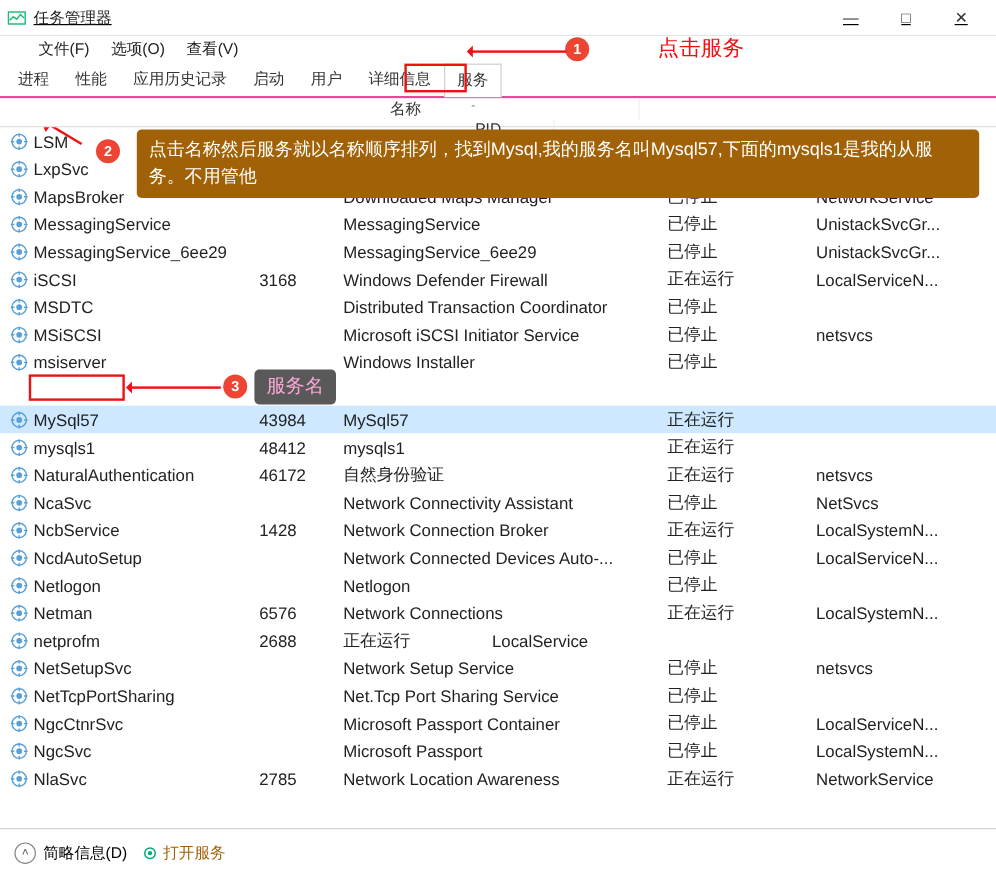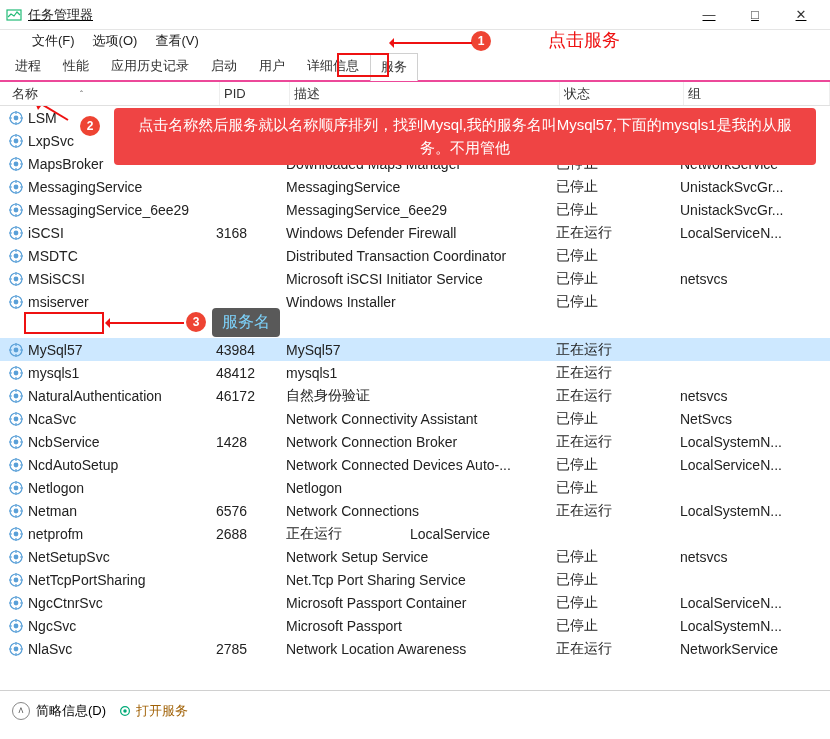--- a/index.html
+++ b/index.html
@@ -65,22 +65,23 @@
     text-align: right;
   }
   .headers {
     height: 24px;
     display: flex;
     align-items: center;
     border-bottom: 1px solid #e0e0e0;
     background: #fff;
     font-size: 13px;
     color: #333;
-    padding-left: 8px;
+    padding-left: 24px;
     position: relative;
+    flex-direction: column;
   }
   .col-name { width: 212px; display: flex; align-items: center; }
   .col-pid  { width: 70px; }
   .col-desc { width: 270px; position: relative; }
   .col-stat { width: 124px; }
   .col-grp  { flex: 1; }
   .header-cell { border-right: 1px solid #eee; padding-left: 4px; height: 100%; display: flex; align-items: center; }
   .table-body {
     height: 584px;
     overflow: hidden;
@@ -130,28 +131,27 @@
     content:''; position:absolute; left:-8px; top:-4px;
     border: 5px solid transparent; border-right-color:#e11;
   }
   .callout-circle {
     position:absolute; width:20px; height:20px; border-radius:50%;
     background:#e43; color:#fff; font-size:12px; font-weight:bold;
     display:flex; align-items:center; justify-content:center;
   }
   .annot-label-services { position:absolute; color:#e11; font-size:18px; font-weight:500; top: 38px; left: 548px; }
   .tooltip-dark {
-    position:absolute; background:#ef4444; color:#fff;
+    position:absolute; background:#a16207; color:#fff;
     padding: 6px 10px; border-radius:4px; font-size:15px;
     line-height: 1.5;
-    text-align: center;
   }
   .highlight-name-row { position:absolute; border:2px solid #e11; pointer-events:none; }
   .tooltip-svcname {
-    position:absolute; background:#595959; color:#7dd3fc;
+    position:absolute; background:#595959; color:#f9a8d4;
     padding: 4px 10px; border-radius:4px; font-size:16px;
   }
   
   .sort-caret {
     margin-left: 42px; font-size: 9px; color:#666;
   }
   .svc-svg { width:16px; height:16px; }
   .gear-svg { width:14px; height:14px; }
 </style>
 </head>

